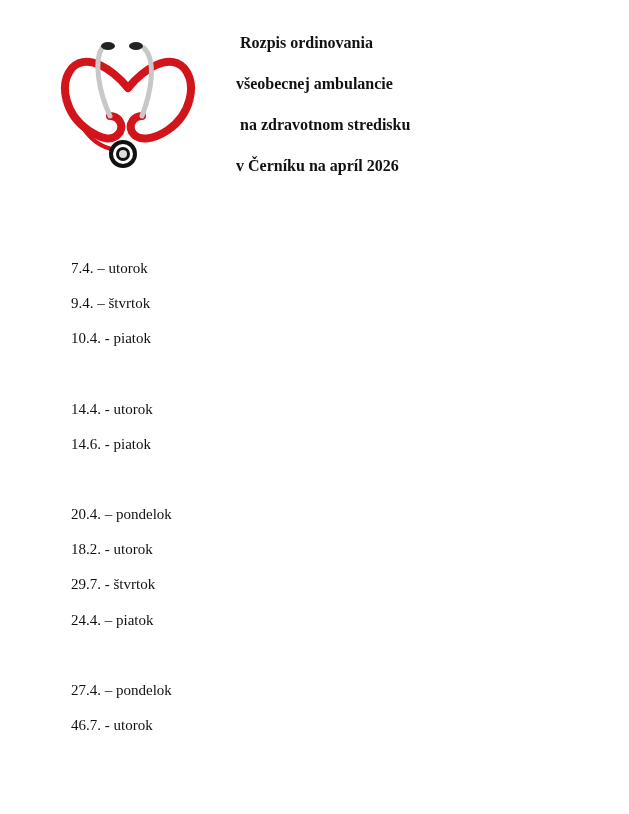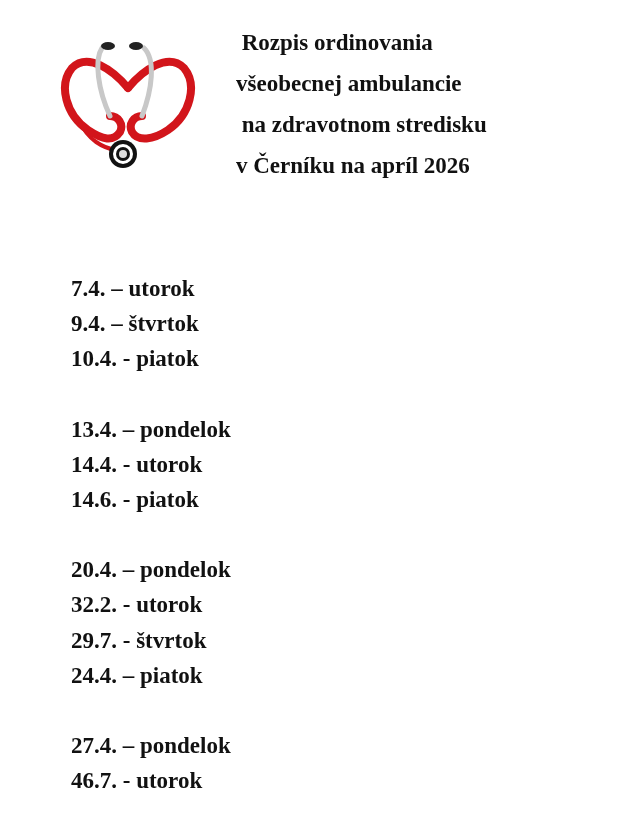--- a/index.html
+++ b/index.html
@@ -1,21 +1,21 @@
 <!DOCTYPE html>
 <html><head>
 <meta charset="utf-8">
 <style>
   html, body { margin: 0; padding: 0; background: #ffffff; }
   body { width: 629px; height: 814px; position: relative; overflow: hidden;
          font-family: "Liberation Serif", "DejaVu Serif", serif; color: #111; }
   .logo { position: absolute; left: 58px; top: 30px; width: 140px; height: 150px; }
-  .title { position: absolute; left: 236px; top: 22px; font-weight: bold; font-size: 23px; line-height: 41px; }
+  .title { position: absolute; left: 236px; top: 22px; font-weight: bold; font-size: 16px; line-height: 41px; }
   .title div { white-space: pre; }
-  .schedule { position: absolute; left: 71px; top: 275px; font-weight: bold; font-size: 23px; }
+  .schedule { position: absolute; left: 71px; top: 254px; font-weight: normal; font-size: 15px; }
   .row { height: 35.2px; line-height: 28px; white-space: pre; }
   .gap { height: 35px; }
 </style>
 </head>
 <body>
 
 <div class="logo">
   <svg width="140" height="150" viewBox="0 0 140 150">
 
     <path d="M70 58 C55 40,30 22,14 38 C0 55,8 85,30 100 C45 110,55 112,62 102 C66 94,60 86,52 86" fill="none" stroke="#d2151b" stroke-width="8" stroke-linecap="round"></path>
@@ -41,24 +41,23 @@
   <div>všeobecnej ambulancie</div>
   <div> na zdravotnom stredisku</div>
   <div>v Černíku na apríl 2026</div>
 </div>
 
 <div class="schedule">
   <div class="row">7.4. – utorok</div>
   <div class="row">9.4. – štvrtok</div>
   <div class="row">10.4. - piatok</div>
   <div class="gap"></div>
-  <div class="row">13.4. – pondelok</div>
   <div class="row">14.4. - utorok</div>
   <div class="row">14.6. - piatok</div>
   <div class="gap"></div>
   <div class="row">20.4. – pondelok</div>
-  <div class="row">32.2. - utorok</div>
+  <div class="row">18.2. - utorok</div>
   <div class="row">29.7. - štvrtok</div>
   <div class="row">24.4. – piatok</div>
   <div class="gap"></div>
   <div class="row">27.4. – pondelok</div>
   <div class="row">46.7. - utorok</div>
 </div>
 
 </body></html>

